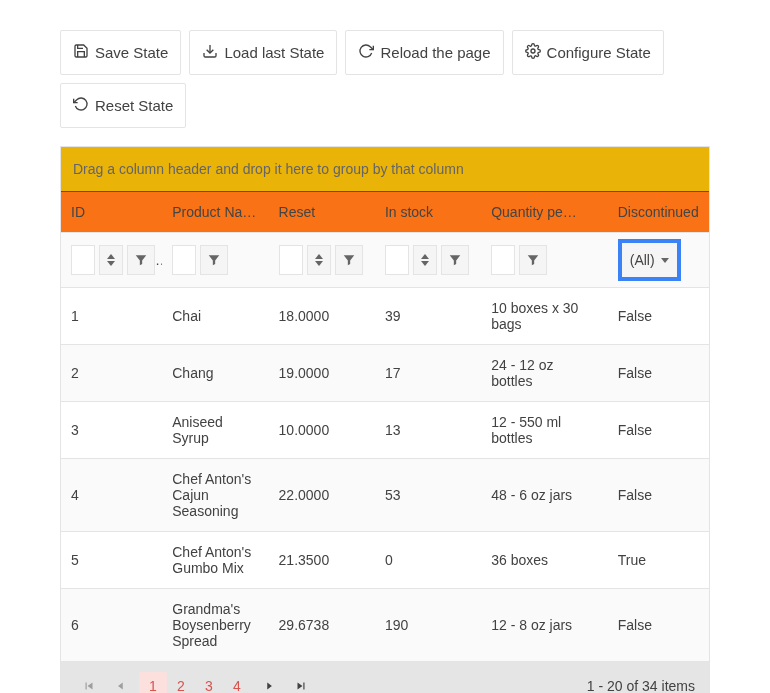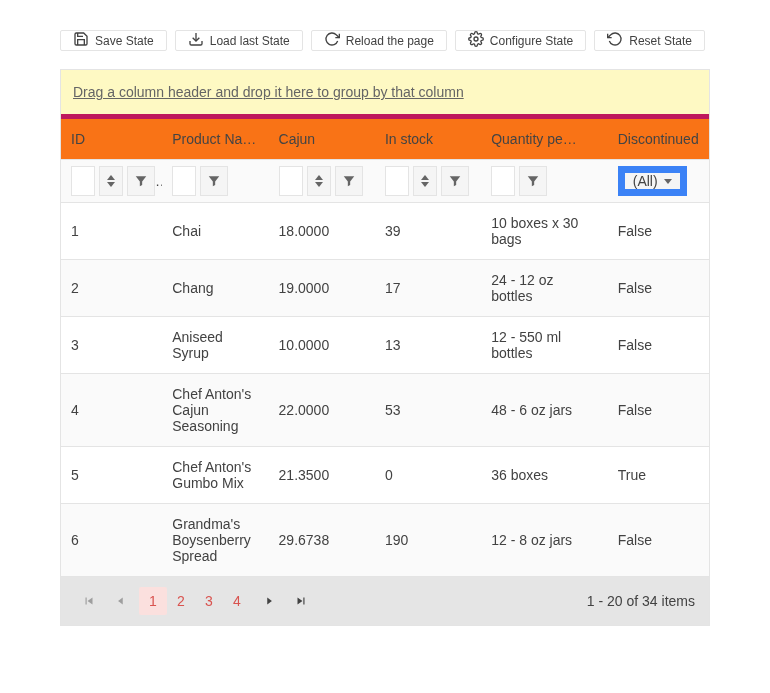--- a/index.html
+++ b/index.html
@@ -1,35 +1,35 @@
 <!DOCTYPE html>
 <html><head>
 <meta charset="utf-8">
 <style>
 * { box-sizing: border-box; margin: 0; padding: 0; }
 body { font-family: Arial, sans-serif; font-size: 14px; color: #424242; background: #fff; padding: 30px 60px; }
 .toolbar { display: flex; gap: 8px; margin-bottom: 18px; flex-wrap: wrap; }
-.btn { display: inline-flex; align-items: center; gap: 6px; padding: 0 12px; background: #fff; border: 1px solid #e4e4e4; border-radius: 2px; cursor: pointer; font-size: 12px; color: #424242; }
+.btn { display: inline-flex; align-items: center; gap: 6px; padding: 12px 12px; background: #fff; border: 1px solid #e4e4e4; border-radius: 2px; cursor: pointer; font-size: 15px; color: #424242; }
 .btn svg { width: 16px; height: 16px; }
 .grid { border: 1px solid #e4e4e4; background: #fff; }
-.group-panel { padding: 14px 12px; color: #656565; background: #fef9c3; border-bottom: 5px solid #be185d; text-decoration: underline; }
+.group-panel { padding: 14px 12px; color: #656565; background: #eab308; border-bottom: 1px solid #be185d; }
 table { width: 100%; border-collapse: collapse; table-layout: fixed; }
 th, td { padding: 12px 10px; text-align: left; vertical-align: middle; border-bottom: 1px solid #e4e4e4; }
 th { background: #f97316; color: #444; font-weight: 400; overflow: hidden; text-overflow: ellipsis; white-space: nowrap; }
 td { color: #424242; }
 tr:nth-child(even) td { background: #fafafa; }
 .filter-row th { padding: 6px 10px; background: #fafafa; }
 .filter-cell { display: inline-flex; align-items: center; gap: 4px; }
 .filter-input { width: 24px; height: 30px; border: 1px solid #e4e4e4; background: #fff; padding: 0 2px; }
 .sort-btn { width: 24px; height: 30px; border: 1px solid #e4e4e4; background: #f5f5f5; display: inline-flex; flex-direction: column; justify-content: center; align-items: center; cursor: pointer; }
 .sort-btn .arr-up { border-left: 4px solid transparent; border-right: 4px solid transparent; border-bottom: 5px solid #656565; margin-bottom: 2px; }
 .sort-btn .arr-down { border-left: 4px solid transparent; border-right: 4px solid transparent; border-top: 5px solid #656565; }
 .filter-btn { width: 28px; height: 30px; border: 1px solid #e4e4e4; background: #f5f5f5; display: inline-flex; justify-content: center; align-items: center; cursor: pointer; }
 .filter-btn svg { width: 14px; height: 14px; }
-.select-all { display: inline-flex; align-items: center; gap: 6px; border: 7px solid #3b82f6; background: #f5f5f5; height: 30px; padding: 0 8px; cursor: pointer; text-align: center; }
+.select-all { display: inline-flex; align-items: center; gap: 6px; border: 4px solid #3b82f6; background: #f5f5f5; height: 42px; padding: 0 8px; cursor: pointer; text-align: center; }
 .select-all .tri { border-left: 4px solid transparent; border-right: 4px solid transparent; border-top: 5px solid #656565; }
 .pager { display: flex; justify-content: space-between; align-items: center; padding: 10px 14px; background: #e5e5e5; }
 .pager-left { display: flex; align-items: center; gap: 4px; }
 .pager-btn { width: 28px; height: 28px; display: inline-flex; justify-content: center; align-items: center; cursor: pointer; color: #656565; border-radius: 2px; }
 .pager-btn svg { width: 14px; height: 14px; }
 .page-num { width: 28px; height: 28px; display: inline-flex; justify-content: center; align-items: center; cursor: pointer; color: #d9534f; border-radius: 2px; font-size: 14px; }
 .page-num.active { background: #fbe0de; }
 .pager-info { color: #424242; }
 .col-id { width: 100px; }
 .col-name { width: 105px; }
@@ -89,21 +89,21 @@
         <col class="col-name">
         <col class="col-price">
         <col class="col-stock">
         <col class="col-qty">
         <col class="col-disc">
     </colgroup>
     <thead>
       <tr>
         <th>ID</th>
         <th>Product Na…</th>
-        <th>Cajun</th>
+        <th>Reset</th>
         <th>In stock</th>
         <th>Quantity pe…</th>
         <th>Discontinued</th>
       </tr>
       <tr class="filter-row">
         <th>
           <span class="filter-cell">
             <input class="filter-input" style="">
             <span class="sort-btn">
                 <span class="arr-up"></span>

